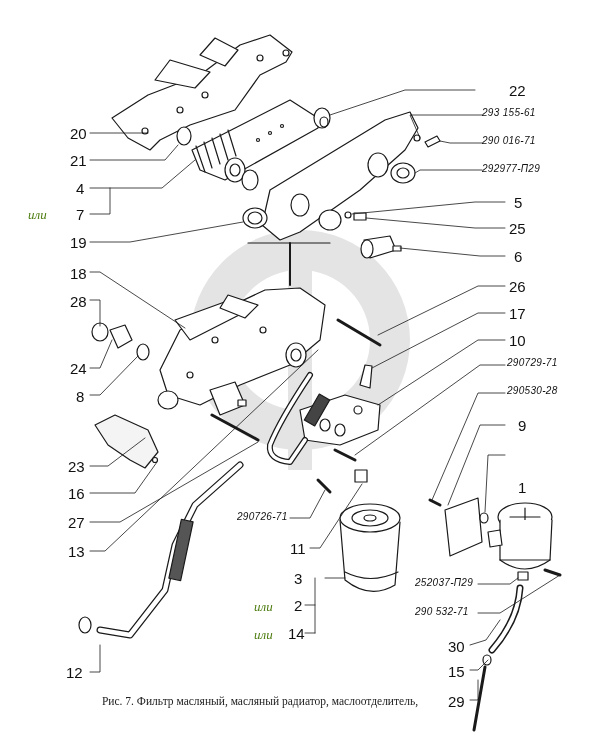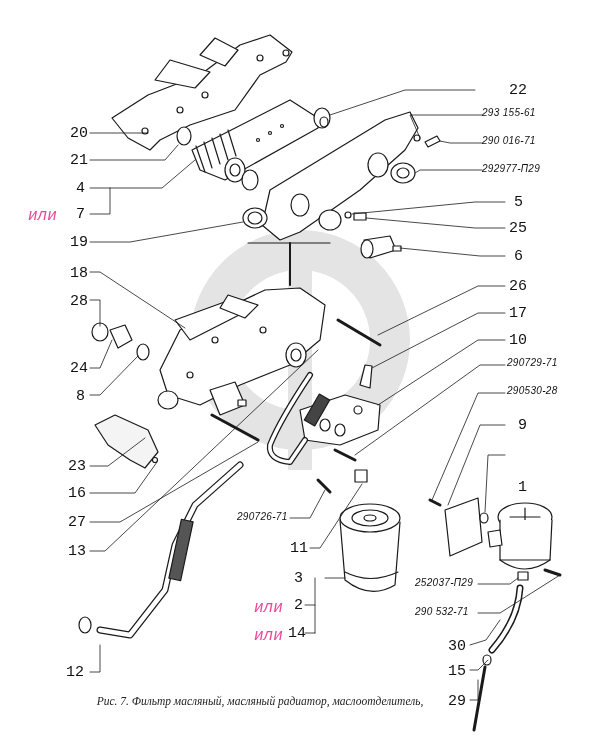--- a/index.html
+++ b/index.html
@@ -1,21 +1,21 @@
 <!DOCTYPE html>
 <html><head>
 <meta charset="utf-8">
 <style>
   html, body { margin: 0; padding: 0; background: #ffffff; }
   #stage { position: relative; width: 601px; height: 753px; overflow: hidden; background: #fff; font-family: "Liberation Serif", serif; }
   svg#art { position: absolute; left: 0; top: 0; }
-  .lbl { position: absolute; font-family: Liberation Mono, monospace; font-size: 15px; color: #111; line-height: 1; white-space: nowrap; }
+  .lbl { position: absolute; font-family: Liberation Sans, sans-serif; font-size: 15px; color: #111; line-height: 1; white-space: nowrap; }
   .pn  { position: absolute; font-family: "Liberation Sans", sans-serif; font-style: italic; font-size: 10px; color: #111; line-height: 1; white-space: nowrap; letter-spacing: 0.3px; }
-  .ili { position: absolute; font-family: Liberation Mono, monospace; font-style: italic; font-size: 16px; color: #ec4899; line-height: 1; }
-  .caption { position: absolute; left: 60px; top: 694px; width: 400px; text-align: center; font-family: "Liberation Serif", serif; font-style: italic; font-size: 11.5px; color: #222; line-height: 14px; }
+  .ili { position: absolute; font-family: Liberation Serif, serif; font-style: italic; font-size: 13px; color: #4d7c0f; line-height: 1; }
+  .caption { position: absolute; left: 60px; top: 694px; width: 400px; text-align: center; font-family: "Liberation Serif", serif; font-size: 11.5px; color: #222; line-height: 14px; }
   .wm-text { position: absolute; left: 160px; top: 460px; font-family: "DejaVu Sans", sans-serif; font-size: 58px; font-weight: bold; color: #e4e4e4; letter-spacing: 2px; }
 </style>
 </head>
 <body>
 
 <div id="stage">
 
   <svg width="601" height="753" style="position:absolute;left:0;top:0">
     <path d="M300 230 A110 110 0 1 0 300 450 L300 410 A70 70 0 1 1 300 270 Z" fill="#e4e4e4"></path>
     <path d="M300 230 A110 110 0 1 1 300 450 L300 410 A70 70 0 1 0 300 270 Z" fill="#e4e4e4"></path>

